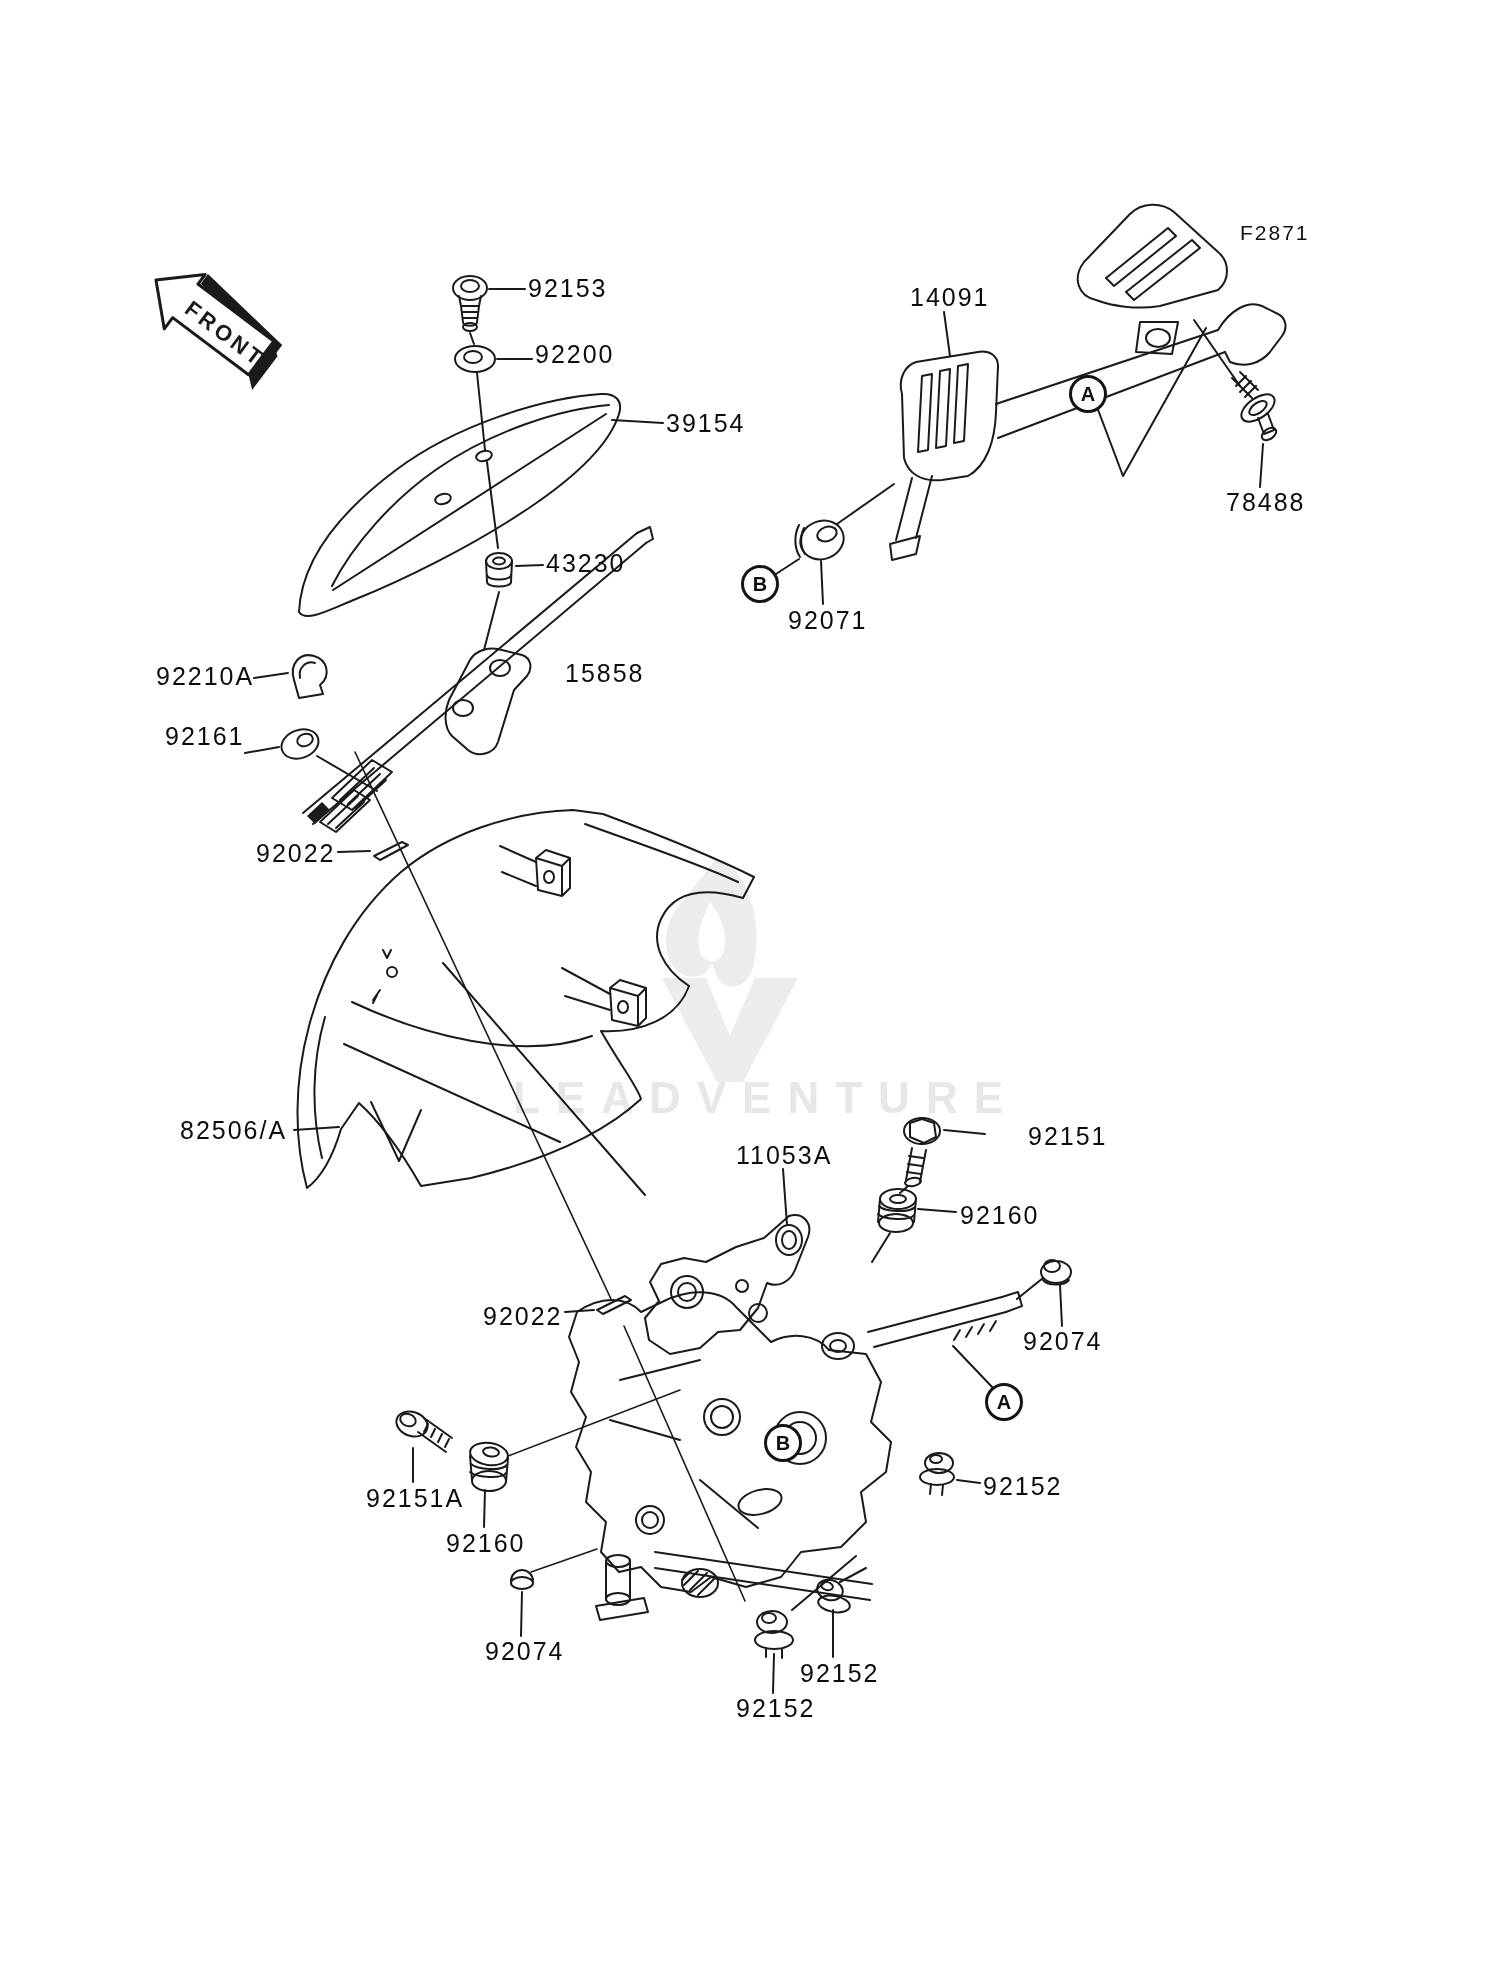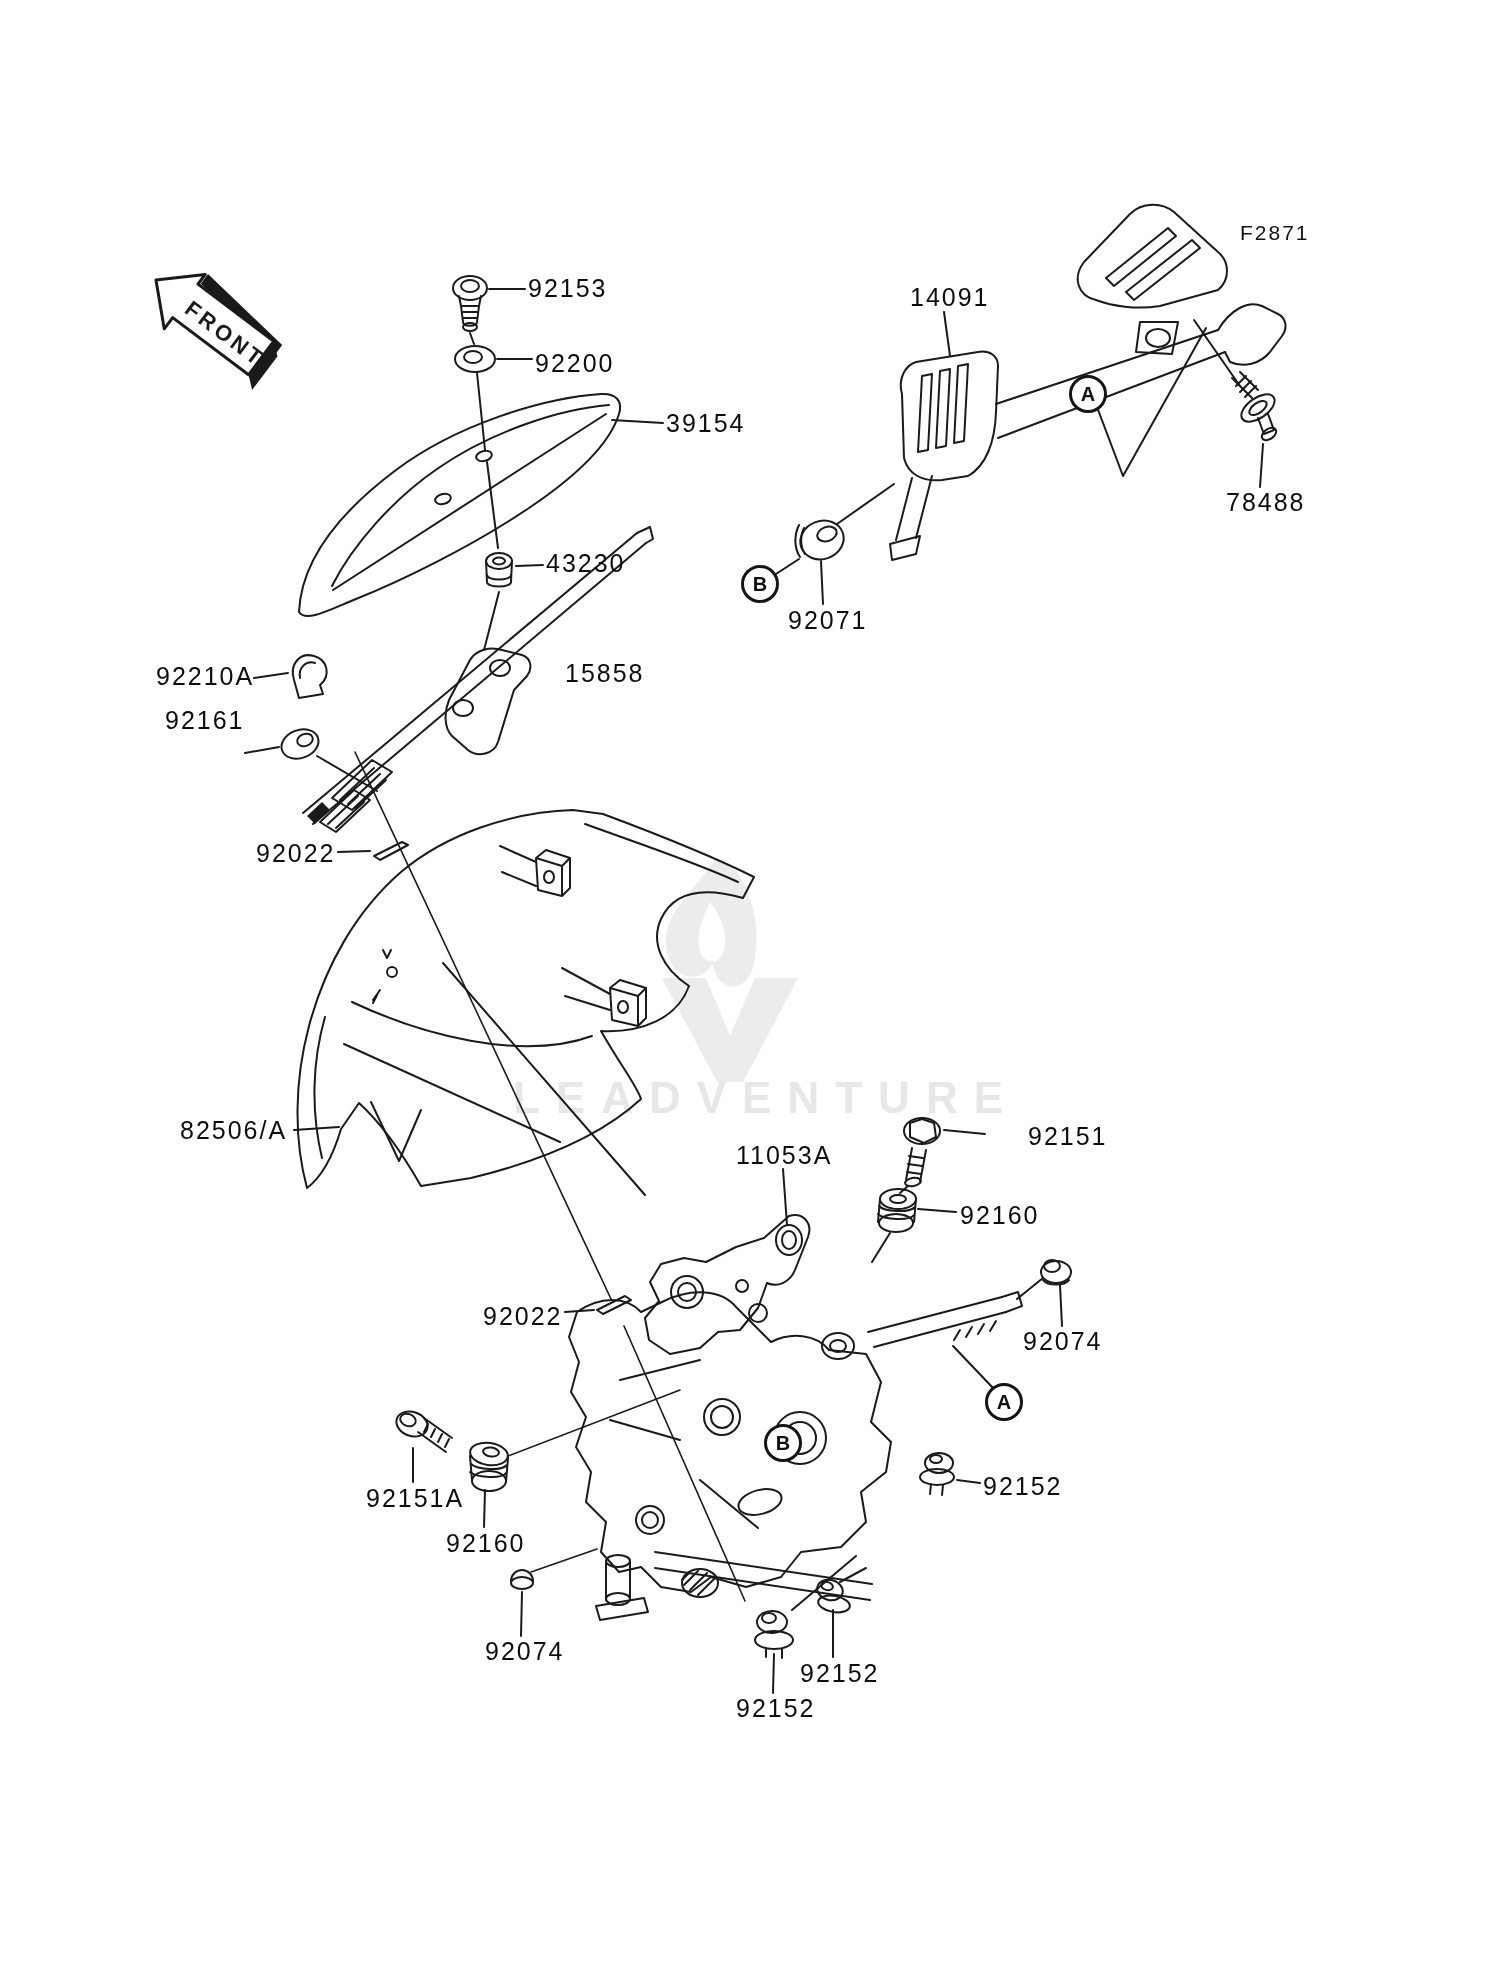--- a/index.html
+++ b/index.html
@@ -285,29 +285,29 @@
 </svg>
 
 <div class="figcode">F2871</div>
 
 <div class="refc" style="left:1069px;top:375px">A</div>
 <div class="refc" style="left:741px;top:565px">B</div>
 <div class="refc" style="left:985px;top:1383px">A</div>
 <div class="refc" style="left:764px;top:1424px">B</div>
 
 <div class="plabel" style="left:528px;top:276px">92153</div>
-<div class="plabel" style="left:535px;top:351px">92200</div>
+<div class="plabel" style="left:535px;top:342px">92200</div>
 <div class="plabel" style="left:666px;top:411px">39154</div>
 <div class="plabel" style="left:910px;top:285px">14091</div>
 <div class="plabel" style="left:1226px;top:490px">78488</div>
 <div class="plabel" style="left:788px;top:608px">92071</div>
 <div class="plabel" style="left:546px;top:551px">43230</div>
 <div class="plabel" style="left:565px;top:661px">15858</div>
 <div class="plabel" style="left:156px;top:664px">92210A</div>
-<div class="plabel" style="left:165px;top:708px">92161</div>
+<div class="plabel" style="left:165px;top:724px">92161</div>
 <div class="plabel" style="left:256px;top:841px">92022</div>
 <div class="plabel" style="left:180px;top:1118px">82506/A</div>
 <div class="plabel" style="left:736px;top:1143px">11053A</div>
 <div class="plabel" style="left:1028px;top:1124px">92151</div>
 <div class="plabel" style="left:960px;top:1203px">92160</div>
 <div class="plabel" style="left:483px;top:1304px">92022</div>
 <div class="plabel" style="left:1023px;top:1329px">92074</div>
 <div class="plabel" style="left:366px;top:1486px">92151A</div>
 <div class="plabel" style="left:446px;top:1531px">92160</div>
 <div class="plabel" style="left:983px;top:1474px">92152</div>

